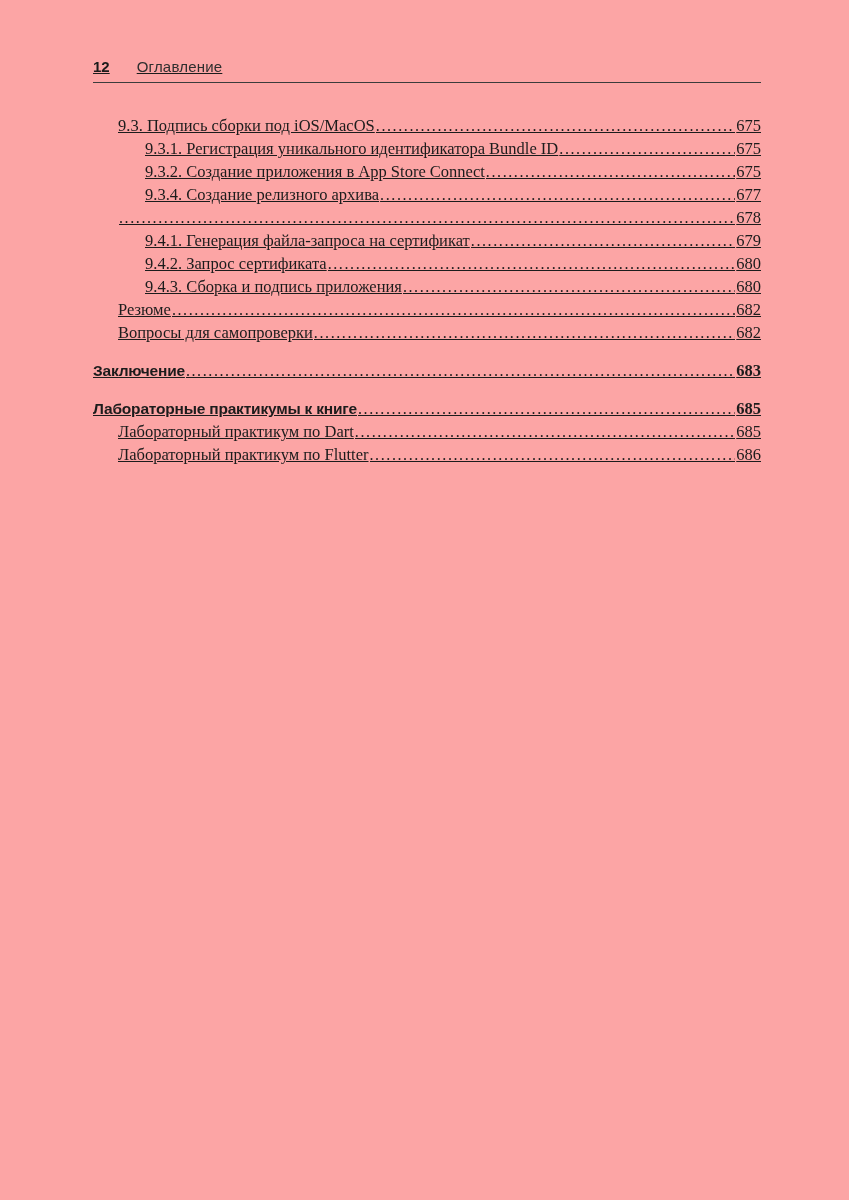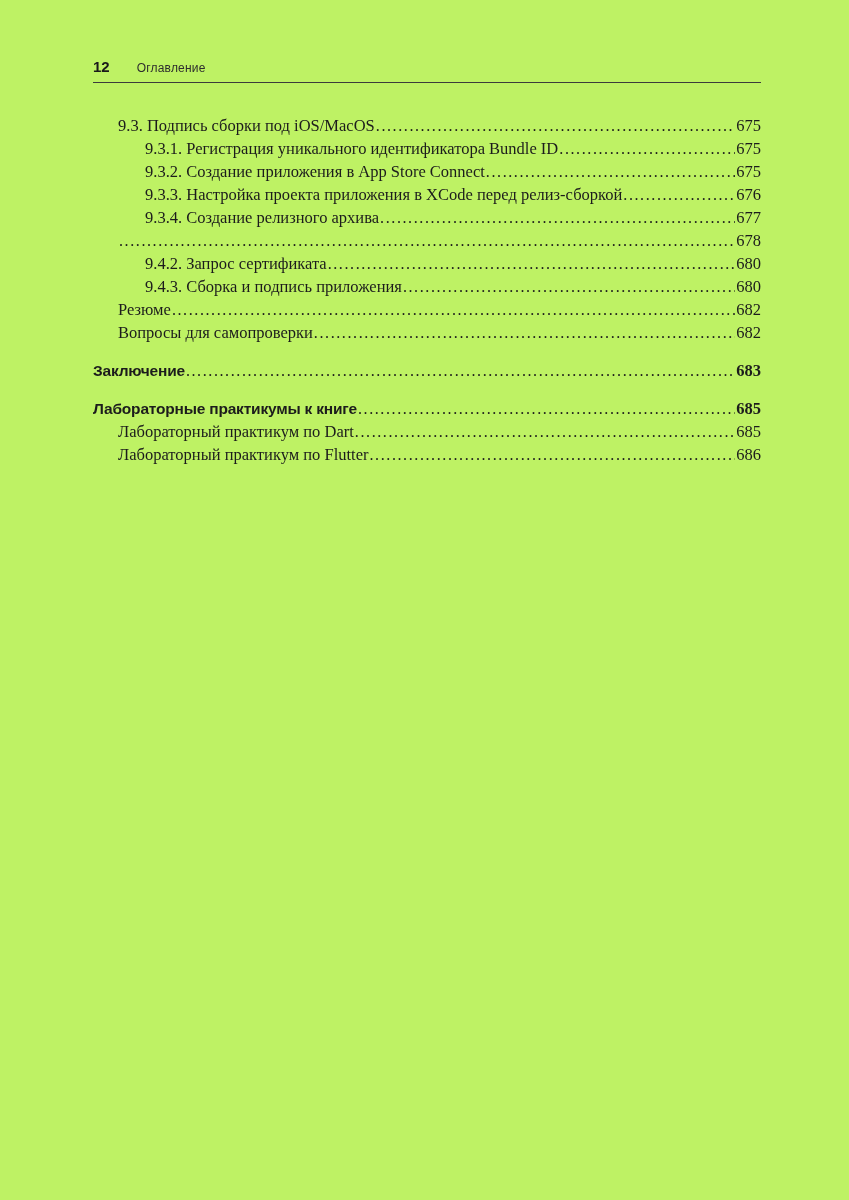--- a/index.html
+++ b/index.html
@@ -12,38 +12,39 @@
     height: 1200px;
     font-family: "Liberation Serif", serif;
     color: #1c1c1c;
     overflow: hidden;
   }
   .page {
     box-sizing: border-box;
     width: 849px;
     height: 1200px;
     padding: 58px 88px 0 93px;
-    background: #bef264;
+    background: #fca5a5;
+    text-decoration: underline;
   }
   
   .running-head {
     display: flex;
     align-items: baseline;
     gap: 27px;
     padding-bottom: 7px;
     border-bottom: 1.4px solid #3c3c3c;
     font-family: "Liberation Sans", sans-serif;
   }
   .running-head .folio {
     font-size: 15px;
     font-weight: 700;
     color: #1a1a1a;
   }
   .running-head .head-title {
-    font-size: 12px;
+    font-size: 15px;
     font-weight: 400;
     color: #2e2e2e;
     letter-spacing: 0.2px;
   }
   
   .toc {
     margin-top: 31px;
   }
   .toc-entry {
     display: flex;
@@ -111,37 +112,37 @@
         <span class="toc-dots"></span>
         <span class="toc-page">675</span>
       </div>
 
       <div class="toc-entry level-2">
         <span class="toc-title">9.3.2. Создание приложения в App Store Connect</span>
         <span class="toc-dots"></span>
         <span class="toc-page">675</span>
       </div>
 
-      <div class="toc-entry level-2">
-        <span class="toc-title">9.3.3. Настройка проекта приложения в XCode перед релиз-сборкой</span>
-        <span class="toc-dots"></span>
-        <span class="toc-page">676</span>
-      </div>
 
       <div class="toc-entry level-2">
         <span class="toc-title">9.3.4. Создание релизного архива</span>
         <span class="toc-dots"></span>
         <span class="toc-page">677</span>
       </div>
 
       <div class="toc-entry level-1">
         <span class="toc-dots"></span>
         <span class="toc-page">678</span>
       </div>
 
+      <div class="toc-entry level-2">
+        <span class="toc-title">9.4.1. Генерация файла-запроса на сертификат</span>
+        <span class="toc-dots"></span>
+        <span class="toc-page">679</span>
+      </div>
 
       <div class="toc-entry level-2">
         <span class="toc-title">9.4.2. Запрос сертификата</span>
         <span class="toc-dots"></span>
         <span class="toc-page">680</span>
       </div>
 
       <div class="toc-entry level-2">
         <span class="toc-title">9.4.3. Сборка и подпись приложения</span>
         <span class="toc-dots"></span>

